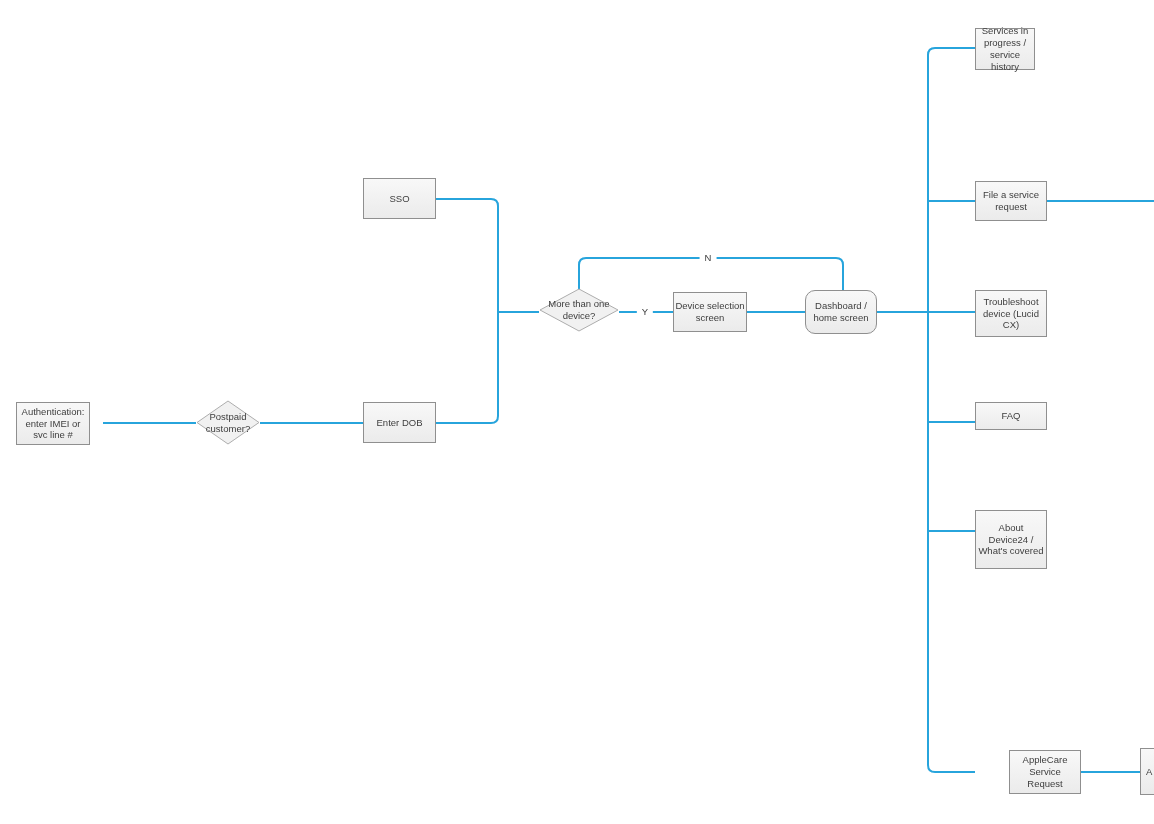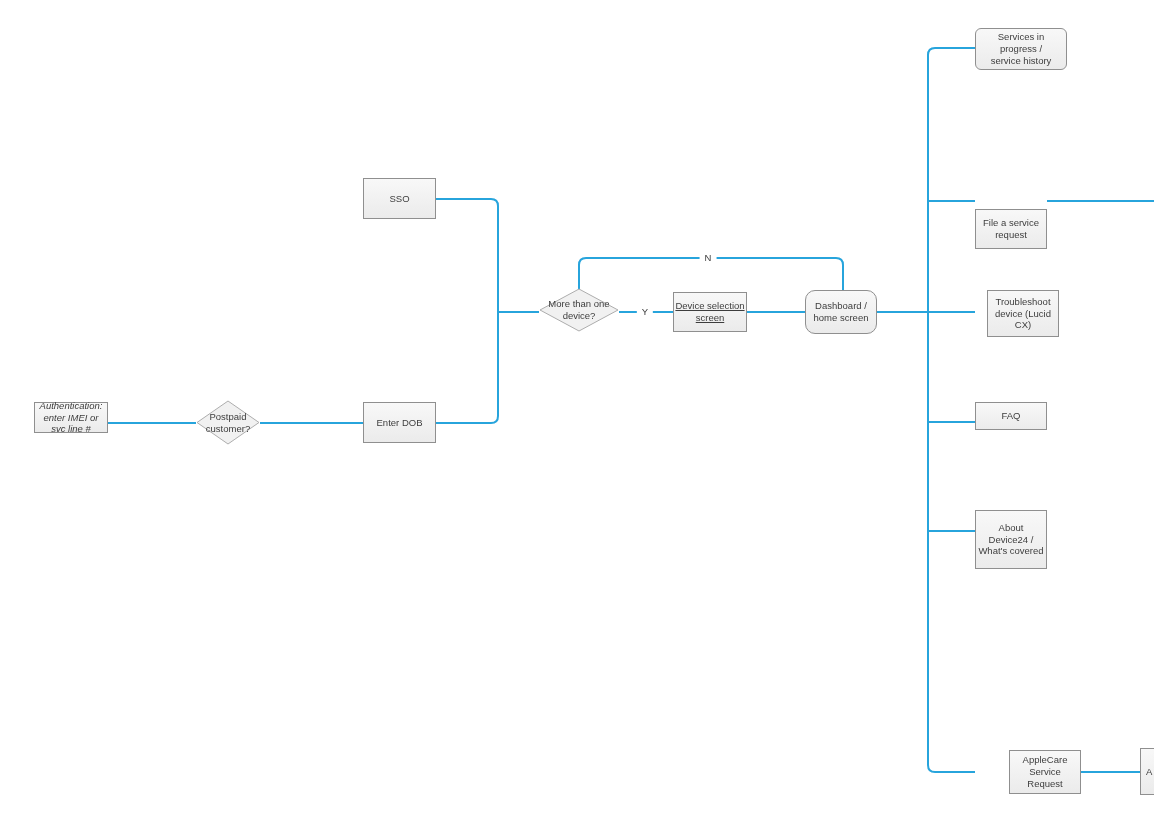--- a/index.html
+++ b/index.html
@@ -47,21 +47,21 @@
       <path d="M877 312 L975 312" fill="none" stroke="#27A4DC" stroke-width="2"></path>
       <path d="M928 312 L928 55 Q928 48 935 48 L975 48" fill="none" stroke="#27A4DC" stroke-width="2"></path>
       <path d="M928 312 L928 765 Q928 772 935 772 L975 772" fill="none" stroke="#27A4DC" stroke-width="2"></path>
       <path d="M928 201 L975 201" fill="none" stroke="#27A4DC" stroke-width="2"></path>
       <path d="M928 422 L975 422" fill="none" stroke="#27A4DC" stroke-width="2"></path>
       <path d="M928 531 L975 531" fill="none" stroke="#27A4DC" stroke-width="2"></path>
       <path d="M1047 201 L1154 201" fill="none" stroke="#27A4DC" stroke-width="2"></path>
       <path d="M1047 772 L1140 772" fill="none" stroke="#27A4DC" stroke-width="2"></path>
     </svg>
   <div id="nodes">
-      <div class="node rect" style="left: 34px; top: 402px; width: 74px; height: 31px; font-style: italic;">
+      <div class="node rect" style="left: 16px; top: 402px; width: 74px; height: 43px;">
         <span class="node-label">Authentication:
 enter IMEI or
 svc line #</span>
       </div>
       <div class="node diamond" style="left: 196px; top: 400px; width: 64px; height: 45px;">
         <svg width="64" height="45">
           <polygon points="32,1 63,22.5 32,44 1,22.5" fill="#f1f1f1" stroke="#adadad" stroke-width="1"></polygon>
         </svg>
         <span class="node-label">Postpaid
 customer?</span>
@@ -72,38 +72,38 @@
       <div class="node rect" style="left: 363px; top: 402px; width: 73px; height: 41px;">
         <span class="node-label">Enter DOB</span>
       </div>
       <div class="node diamond" style="left: 539px; top: 288px; width: 80px; height: 44px; justify-content: center;">
         <svg width="80" height="44">
           <polygon points="40,1 79,22 40,43 1,22" fill="#f1f1f1" stroke="#adadad" stroke-width="1"></polygon>
         </svg>
         <span class="node-label">More than one
 device?</span>
       </div>
-      <div class="node rect" style="left: 673px; top: 292px; width: 74px; height: 40px; text-decoration: underline;">
+      <div class="node rect" style="left: 673px; top: 292px; width: 74px; height: 40px;">
         <span class="node-label">Device selection
 screen</span>
       </div>
       <div class="node rounded" style="left: 805px; top: 290px; width: 72px; height: 44px;">
         <span class="node-label">Dashboard /
 home screen</span>
       </div>
-      <div class="node rect" style="left: 975px; top: 28px; width: 92px; height: 42px; border-radius: 6px;">
+      <div class="node rect" style="left: 975px; top: 28px; width: 60px; height: 42px;">
         <span class="node-label">Services in
 progress /
 service history</span>
       </div>
-      <div class="node rect" style="left: 975px; top: 181px; width: 72px; height: 40px; margin-top: 28px;">
+      <div class="node rect" style="left: 975px; top: 181px; width: 72px; height: 40px;">
         <span class="node-label">File a service
 request</span>
       </div>
-      <div class="node rect" style="left: 975px; top: 290px; width: 72px; height: 47px; margin-left: 12px;">
+      <div class="node rect" style="left: 975px; top: 290px; width: 72px; height: 47px;">
         <span class="node-label">Troubleshoot
 device (Lucid
 CX)</span>
       </div>
       <div class="node rect" style="left: 975px; top: 402px; width: 72px; height: 28px;">
         <span class="node-label">FAQ</span>
       </div>
       <div class="node rect" style="left: 975px; top: 510px; width: 72px; height: 59px;">
         <span class="node-label">About
 Device24 /

